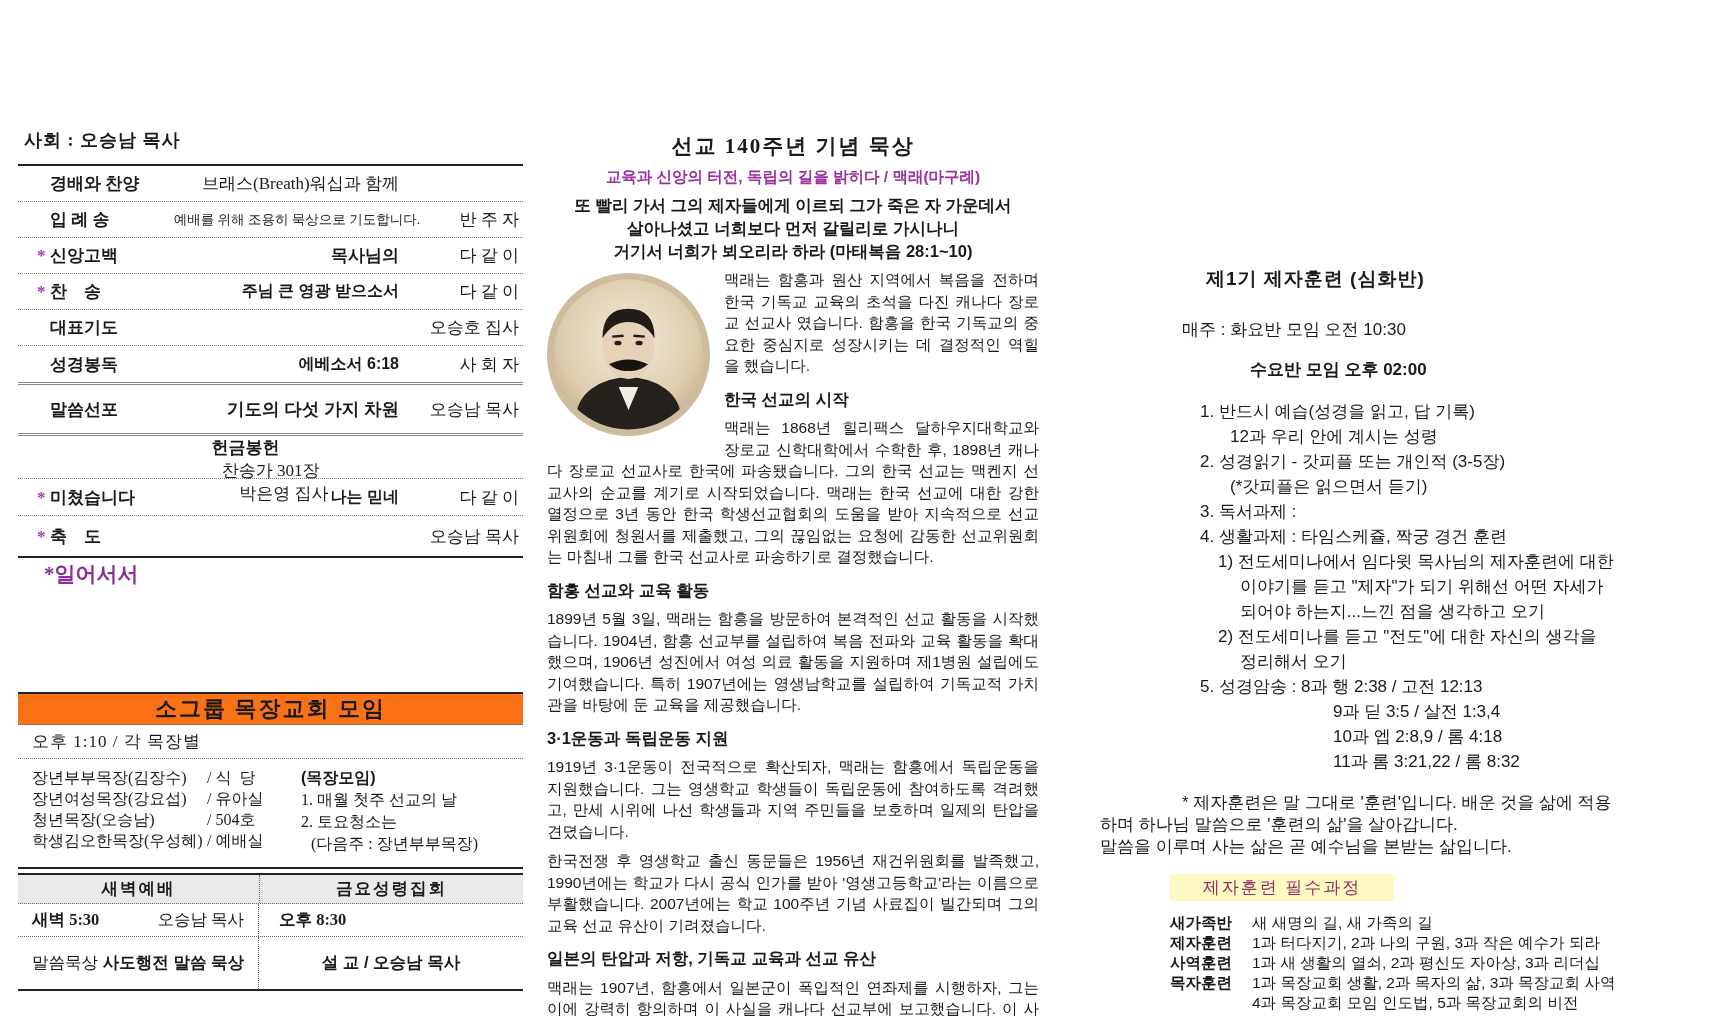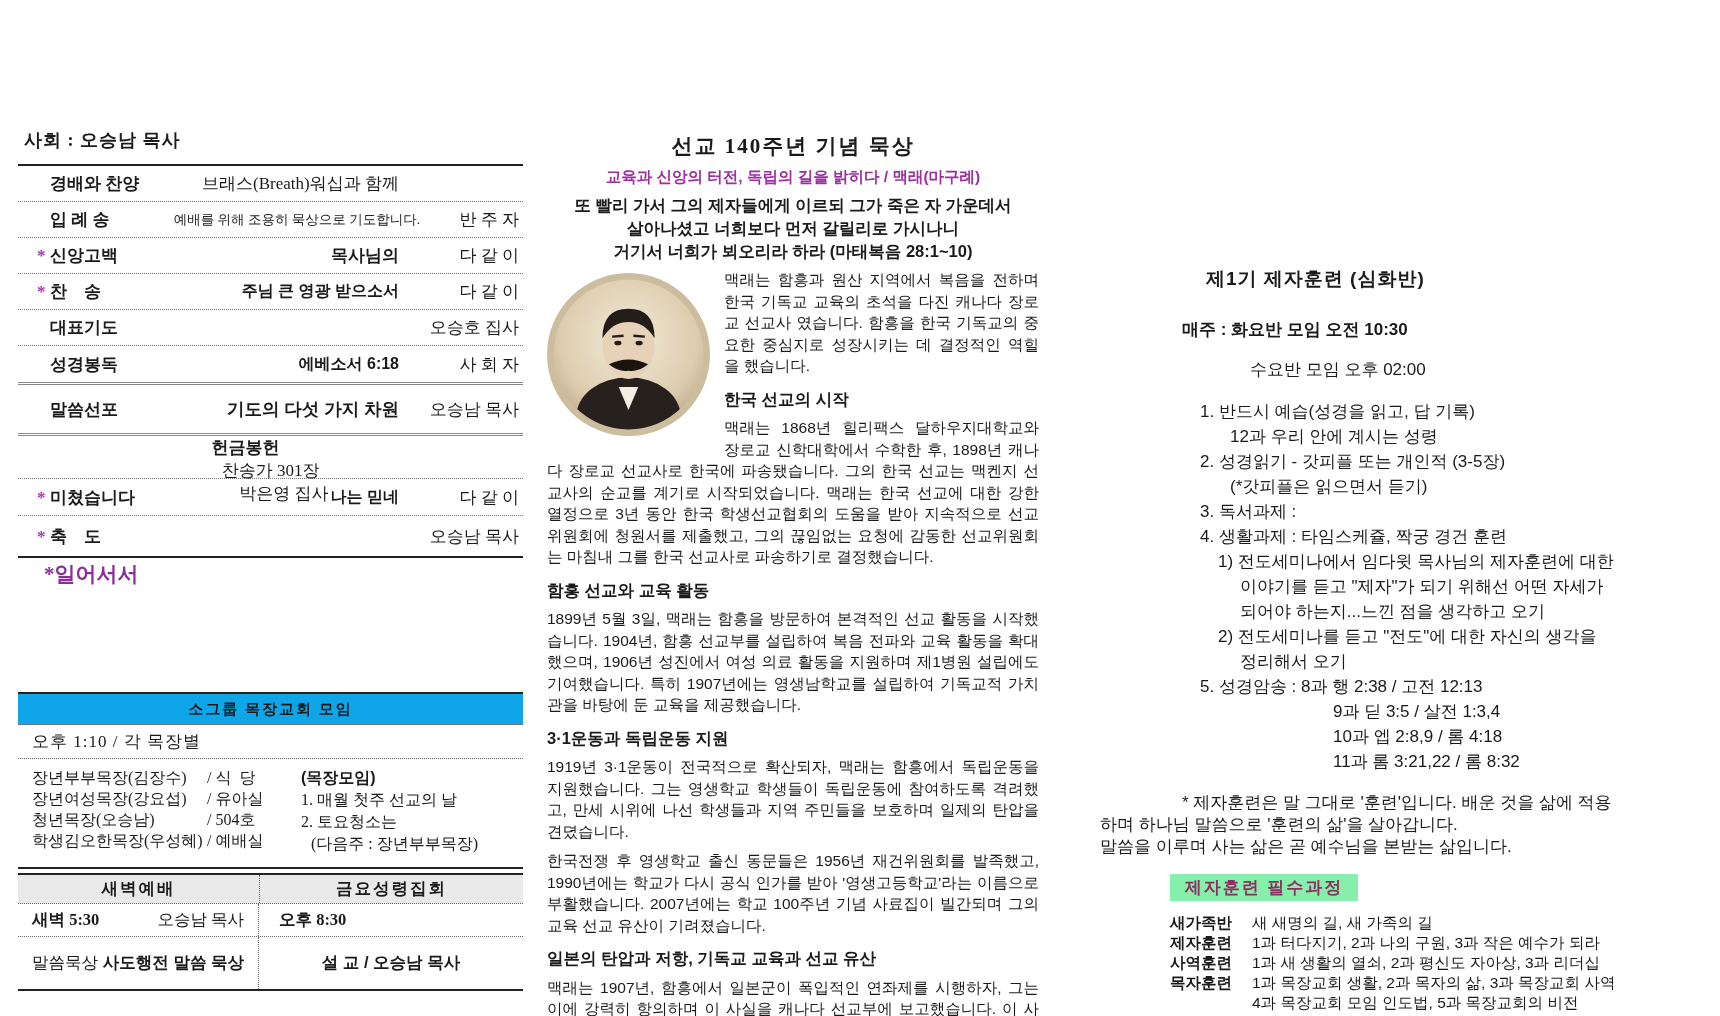--- a/index.html
+++ b/index.html
@@ -21,21 +21,21 @@
   .star{display:inline-block;width:13px;margin-left:-13px;color:#a335ae;font-weight:700;}
   .w-content{flex:1;text-align:right;white-space:pre;}
   .w-content.small{font-size:13.5px;color:#222;}
   .w-content.b{font-weight:700;}
   .w-content.gb{font-family:"Liberation Sans",sans-serif;font-weight:700;font-size:16px;}
   .w-content.big{font-size:17.5px;}
   .w-person{width:120px;text-align:right;padding-right:4px;white-space:pre;}
   .standing{position:absolute;left:44px;top:560px;color:#8a2f9a;font-size:21px;font-weight:600;}
 
   .sg-box{position:absolute;left:18px;top:692px;width:505px;border-top:2px solid #222;border-bottom:2px solid #222;}
-  .sg-header{height:30px;background:#0ea5e9;border-bottom:1px dotted #666;display:flex;align-items:center;justify-content:center;font-weight:700;font-size:15px;letter-spacing:2px;}
+  .sg-header{height:30px;background:#f97316;border-bottom:1px dotted #666;display:flex;align-items:center;justify-content:center;font-weight:700;font-size:22px;letter-spacing:2px;}
   .sg-time{height:33px;display:flex;align-items:center;padding-left:14px;font-size:17px;font-weight:400;border-bottom:1px dotted #666;letter-spacing:1px;}
   .sg-body{display:flex;padding:8px 0 12px 14px;}
   .sg-groups{width:255px;font-size:16px;line-height:21px;}
   .sg-group-row{display:flex;}
   .sg-gname{flex:1;white-space:pre;}
   .sg-gplace{width:80px;white-space:pre;}
   .sg-meet{flex:1;padding-left:14px;font-size:16px;line-height:22px;}
   .sg-meet-title{font-weight:700;font-family:"Liberation Sans",sans-serif;font-size:16px;}
   .sg-meet-l3{padding-left:10px;}
 
@@ -63,34 +63,34 @@
   .m-article{margin-top:6px;font-size:15.5px;line-height:21.5px;text-align:justify;
              font-family:"Liberation Sans",sans-serif;}
   .photo{float:left;width:163px;height:163px;margin:4px 14px 6px 0;}
   .m-article p{margin:0 0 8px 0;}
   .m-h{font-weight:700;font-size:16.5px;margin:12px 0 7px;}
 
   
   .right-col{position:absolute;left:1100px;top:266px;width:570px;
              font-family:"Liberation Sans",sans-serif;font-size:17px;color:#1a1a1a;}
   .r-title{font-size:19px;font-weight:700;margin-left:106px;letter-spacing:1px;}
-  .r-sched1{margin:26px 0 17px 82px;font-weight:bold;}
-  .r-sched2{margin:15px 0 0 150px;}
+  .r-sched1{margin:26px 0 17px 82px;}
+  .r-sched2{margin:15px 0 0 150px;font-weight:bold;}
   .r-lines{margin-top:20px;}
   .rl{line-height:21px;margin-bottom:4px;white-space:pre;}
   .i0{margin-left:100px;}
   .is{margin-left:130px;}
   .ip{margin-left:118px;}
   .ipc{margin-left:140px;}
   .iv{margin-left:233px;}
   .r-note{margin-top:20px;line-height:22px;}
   .r-note .n1{margin-left:82px;}
   .r-note .n2,.r-note .n3{}
-  .r-badge{margin:16px 0 0 70px;width:188px;height:27px;background:#86efac;color:#8e2f63;
-           display:flex;align-items:center;justify-content:center;font-weight:700;font-size:17px;letter-spacing:2px;}
+  .r-badge{margin:16px 0 0 70px;width:224px;height:27px;background:#fef9c3;color:#8e2f63;
+           display:flex;align-items:center;justify-content:center;font-weight:400;font-size:17px;letter-spacing:2px;}
   .r-courses{margin-top:12px;font-size:15.5px;line-height:19px;}
   .course-row{display:flex;margin-left:70px;margin-bottom:1px;}
   .course-label{width:70px;font-weight:700;white-space:pre;}
   .course-desc{margin-left:12px;white-space:pre;}
 </style>
 </head>
 <body>
 
 <div class="page">
 

